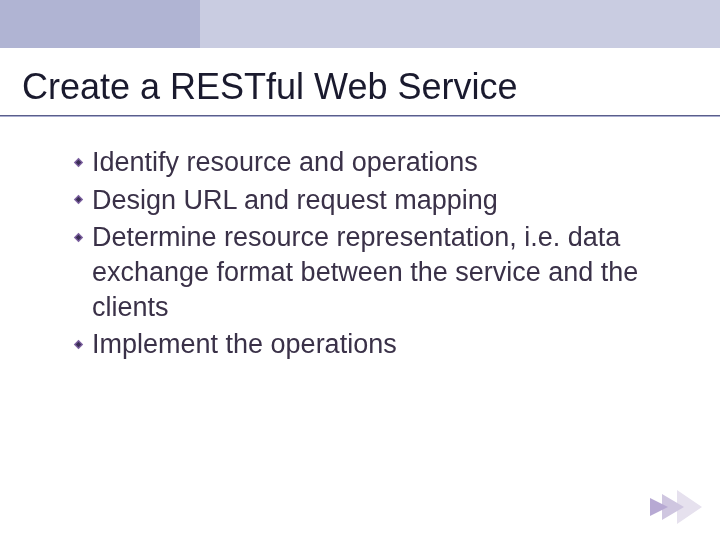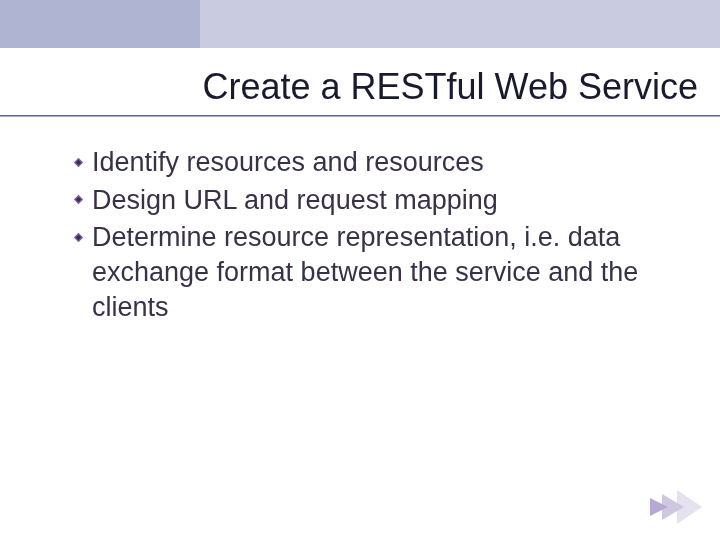--- a/index.html
+++ b/index.html
@@ -34,21 +34,20 @@
       padding: 18px 22px;
     }
     .title {
       font-size: 36px;
       color: #1a1a2e;
       font-weight: normal;
       line-height: 1.15;
       padding-bottom: 10px;
       margin-bottom: 28px;
       position: relative;
-      text-align: right;
     }
     .title-underline {
       position: absolute;
       bottom: 0;
       left: -22px;
       right: -22px;
       height: 2px;
       background: linear-gradient(to bottom, #5a5e8a 0%, #5a5e8a 50%, #aaaed0 50%, #aaaed0 100%);
     }
     .bullet-list {
@@ -96,38 +95,46 @@
     <span class="title-underline"></span>
   </h1>
 
   <ul class="bullet-list">
     <li class="bullet-item">
       <span class="bullet-icon">
         <svg width="13" height="13" viewBox="0 0 13 13">
           <rect x="3.2" y="3.2" width="6.6" height="6.6" transform="rotate(45 6.5 6.5)" fill="#7a5e9e"></rect>
           <rect x="4.6" y="4.6" width="3.8" height="3.8" transform="rotate(45 6.5 6.5)" fill="#3a2f55"></rect>
         </svg>
-      </span><span>Identify resources and resources</span>
+      </span><span>Identify resource and operations</span>
     </li>
     <li class="bullet-item">
       <span class="bullet-icon">
         <svg width="13" height="13" viewBox="0 0 13 13">
           <rect x="3.2" y="3.2" width="6.6" height="6.6" transform="rotate(45 6.5 6.5)" fill="#7a5e9e"></rect>
           <rect x="4.6" y="4.6" width="3.8" height="3.8" transform="rotate(45 6.5 6.5)" fill="#3a2f55"></rect>
         </svg>
       </span><span>Design URL and request mapping</span>
     </li>
     <li class="bullet-item">
       <span class="bullet-icon">
         <svg width="13" height="13" viewBox="0 0 13 13">
           <rect x="3.2" y="3.2" width="6.6" height="6.6" transform="rotate(45 6.5 6.5)" fill="#7a5e9e"></rect>
           <rect x="4.6" y="4.6" width="3.8" height="3.8" transform="rotate(45 6.5 6.5)" fill="#3a2f55"></rect>
         </svg>
       </span><span>Determine resource representation, i.e. data exchange format between the service and the clients</span>
     </li>
+    <li class="bullet-item">
+      <span class="bullet-icon">
+        <svg width="13" height="13" viewBox="0 0 13 13">
+          <rect x="3.2" y="3.2" width="6.6" height="6.6" transform="rotate(45 6.5 6.5)" fill="#7a5e9e"></rect>
+          <rect x="4.6" y="4.6" width="3.8" height="3.8" transform="rotate(45 6.5 6.5)" fill="#3a2f55"></rect>
+        </svg>
+      </span><span>Implement the operations</span>
+    </li>
   </ul>
 </div>
 
 <div class="corner-decor">
   <svg width="56" height="42" viewBox="0 0 56 42">
     <polygon points="31,4 56,21 31,38" fill="#e6e1ee"></polygon>
     <polygon points="16,8 38,21 16,34" fill="#cfc6e0"></polygon>
     <polygon points="4,12 22,21 4,30" fill="#b7a9d3"></polygon>
   </svg>
 </div>

